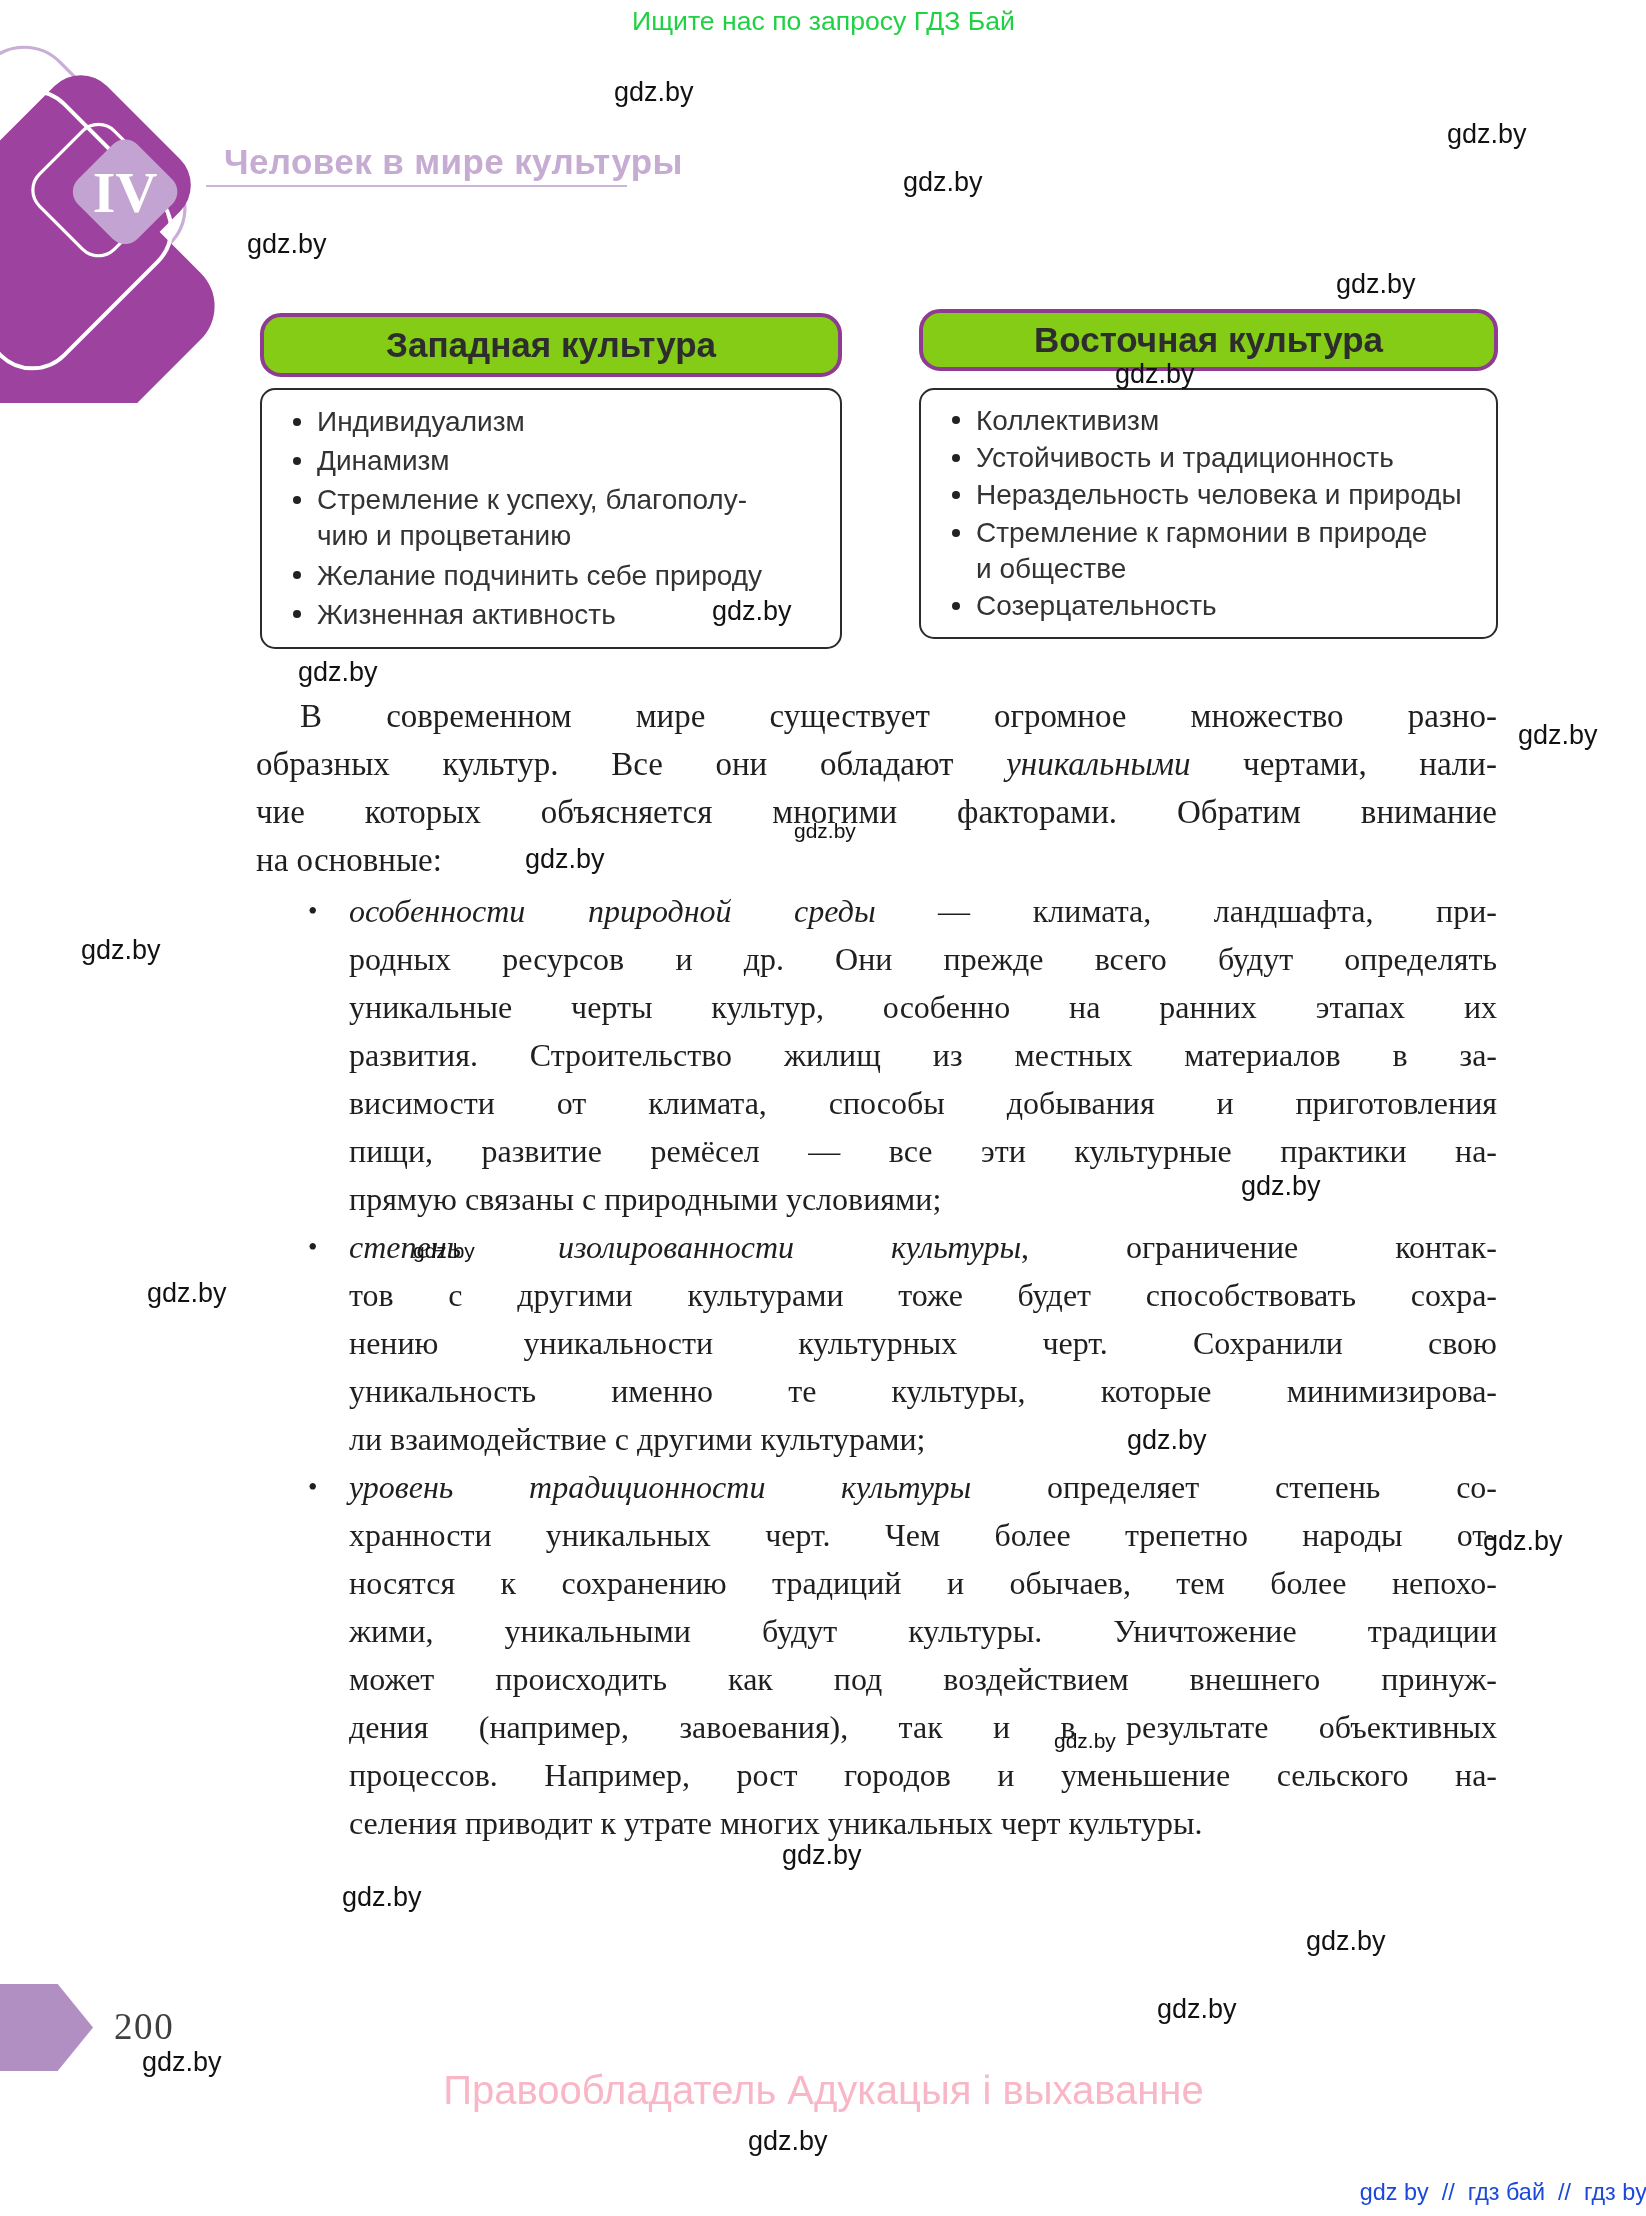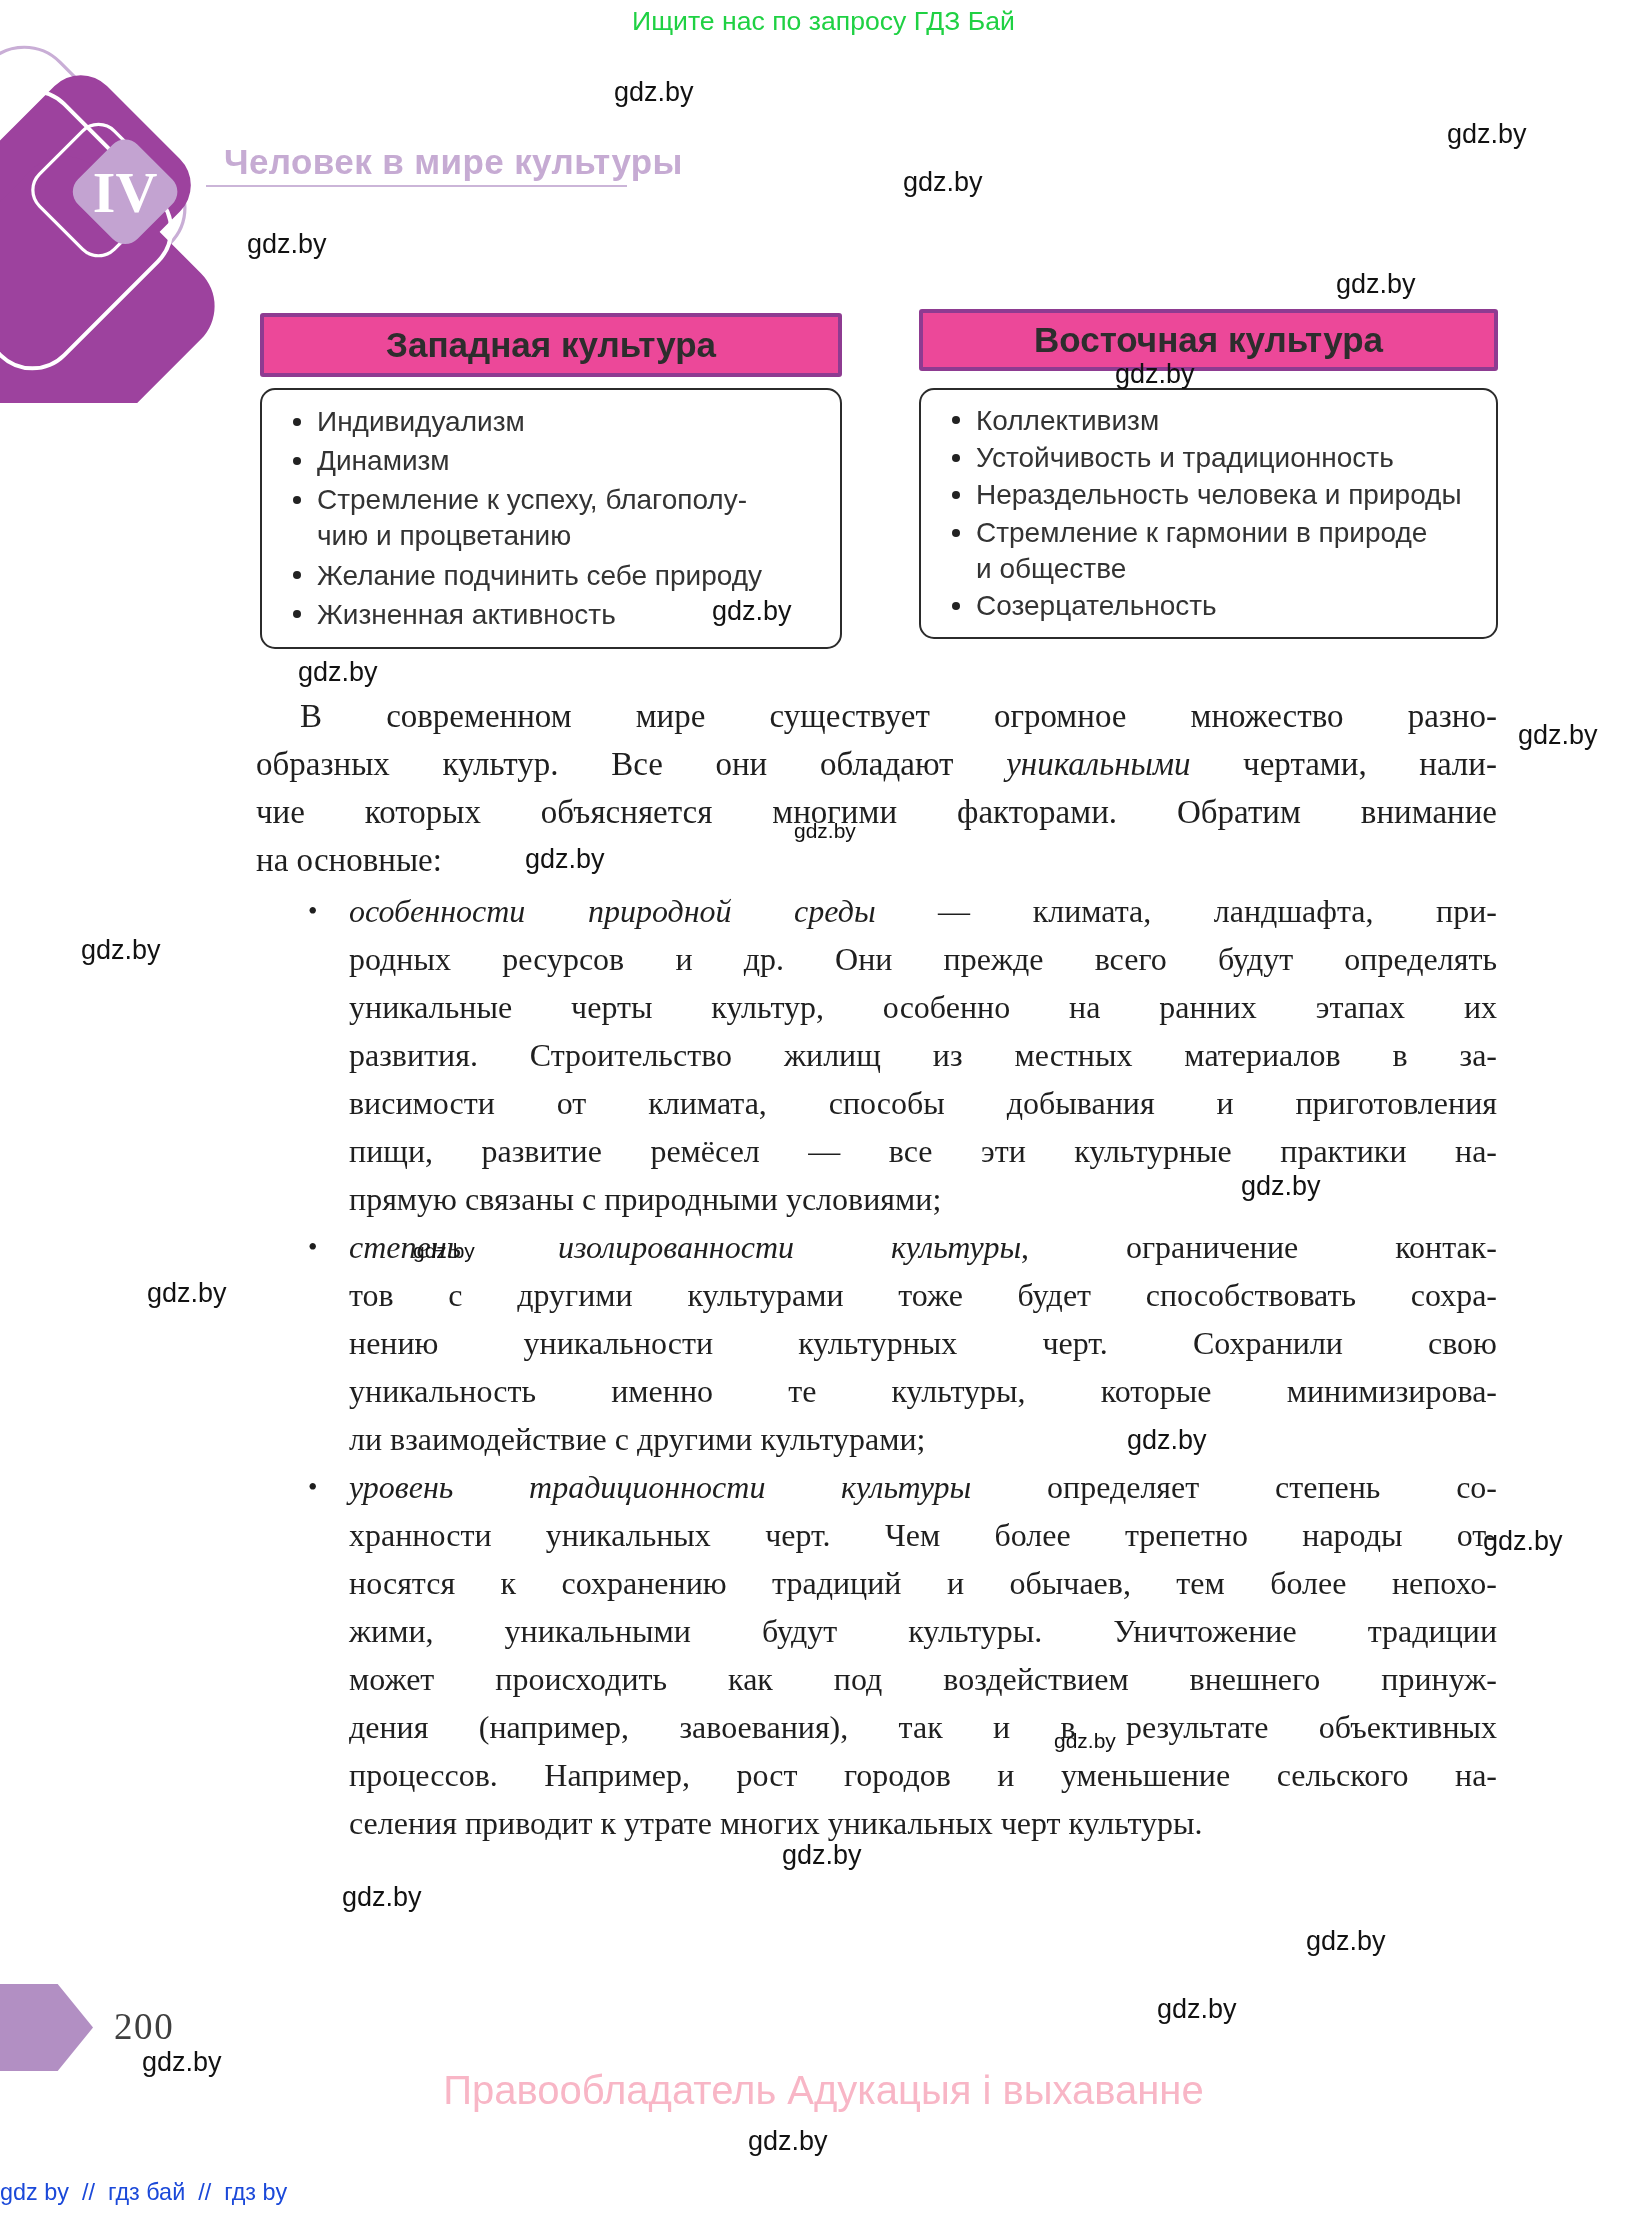--- a/index.html
+++ b/index.html
@@ -26,21 +26,21 @@
     color:#c6abd3;letter-spacing:0.4px;
     white-space:nowrap;
   }
   .title-underline{
     position:absolute;left:206px;top:185px;
     width:421px;height:2.4px;background:#cbb5d8;
   }
   
   .pill{
     position:absolute;height:64px;box-sizing:border-box;
-    background:#ec4899;border:4px solid #8e3b91;border-radius:3px;
+    background:#84cc16;border:4px solid #8e3b91;border-radius:21px;
     display:flex;align-items:center;justify-content:center;
     font:bold 35px "Liberation Sans",sans-serif;color:#2d2d2d;
   }
   .pill-west{left:260px;top:313px;width:582px;}
   .pill-east{left:919px;top:309px;width:579px;height:62px;}
   .cbox{
     position:absolute;box-sizing:border-box;background:#fff;
     border:2.4px solid #2b2b2b;border-radius:15px;
     display:flex;flex-direction:column;justify-content:space-evenly;
     padding:11.3px 21px;
@@ -92,21 +92,21 @@
   }
   .page-number{
     position:absolute;left:114px;top:2008px;
     font:37px/1 "Liberation Serif",serif;color:#3f3f3f;letter-spacing:1.6px;text-align:center;
   }
   .copyright{
     position:absolute;left:0;right:0;top:2068px;text-align:center;
     font:40px/1.1 "Liberation Sans",sans-serif;color:#f8b6c6;
   }
   .footer-links{
-    position:absolute;left:0;right:0;top:2178px;text-align:left;
+    position:absolute;left:0;right:0;top:2178px;text-align:right;
     font:23.4px/1.2 "Liberation Sans",sans-serif;color:#1b49d9;
     white-space:pre;
   }
 </style>
 </head>
 <body>
 
 <div class="top-banner">Ищите нас по запросу ГДЗ Бай</div>
 
 <svg class="badge" width="226" height="379" viewBox="0 0 280 470">

